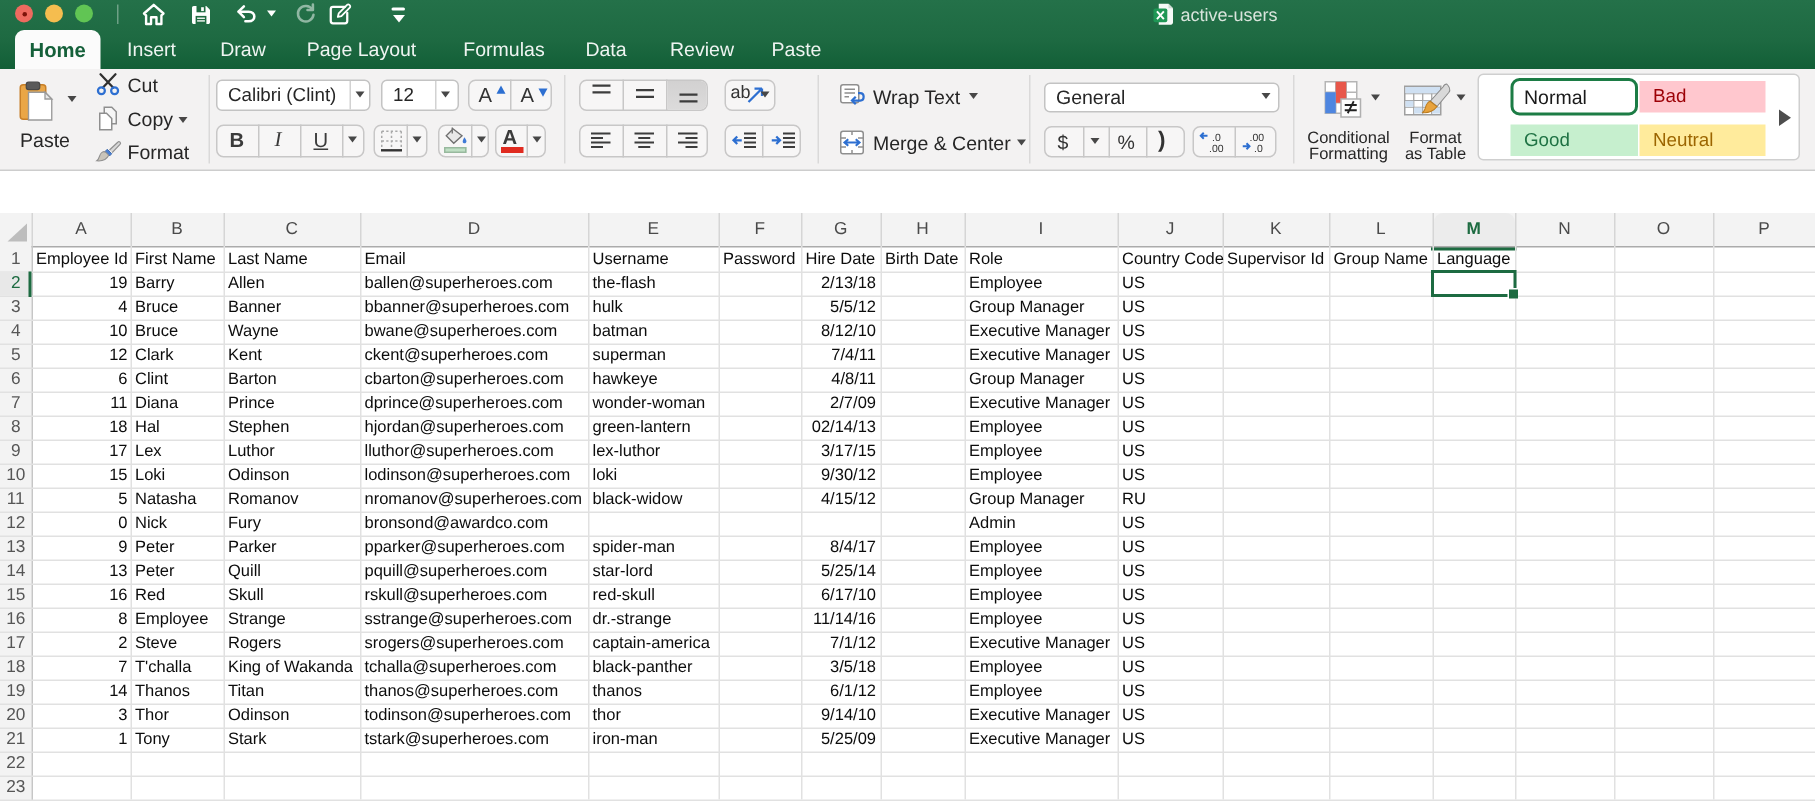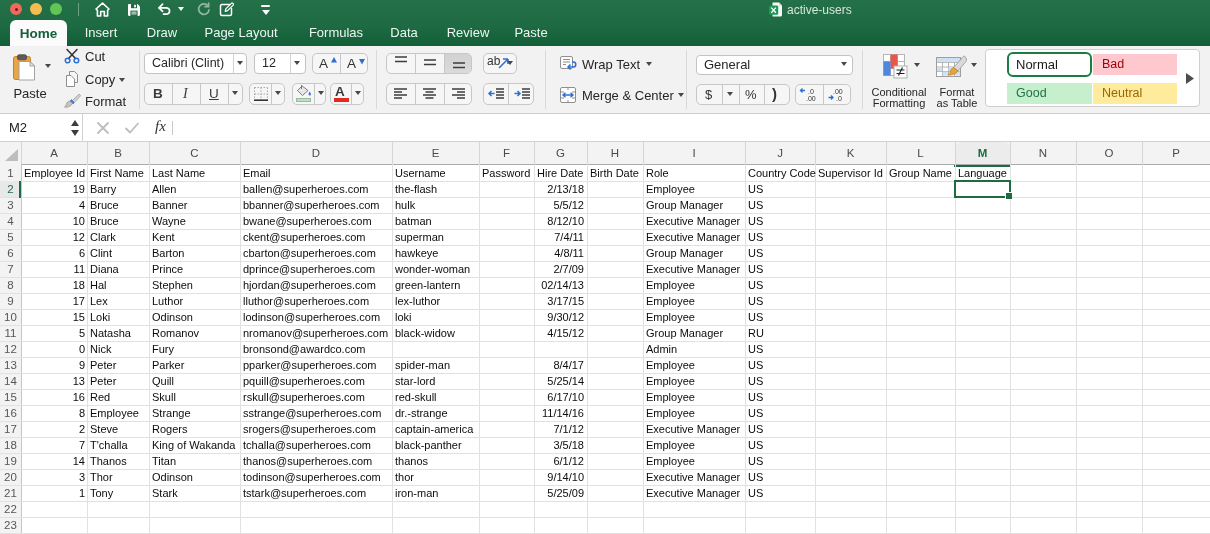--- a/index.html
+++ b/index.html
@@ -262,36 +262,20 @@
       <div class="rlblc" style="left:957px;top:40px">Format</div>
       <div class="rlblc" style="left:957px;top:51px">as Table</div>
       <div style="position:absolute;left:985px;top:3px;width:215px;height:58px;background:#fff;border:1px solid #cfcfcf;border-radius:4px"></div>
       <div style="position:absolute;left:1007px;top:6px;width:85px;height:25px;background:#fff;border:2px solid #1c7c45;border-radius:6px;font-size:13px;color:#1a1a1a;line-height:22px;padding-left:7px">Normal</div>
       <div style="position:absolute;left:1093px;top:8px;width:84px;height:21px;background:#ffc7ce;font-size:12.5px;font-weight:400;color:#9c0006;line-height:21px;padding-left:9px">Bad</div>
       <div style="position:absolute;left:1007px;top:37px;width:85px;height:21px;background:#c6efce;font-size:12.5px;font-weight:400;color:#1f7244;line-height:21px;padding-left:9px">Good</div>
       <div style="position:absolute;left:1093px;top:37px;width:84px;height:21px;background:#ffeb9c;font-size:12.5px;font-weight:400;color:#9c6500;line-height:21px;padding-left:9px">Neutral</div>
       <svg style="left:1186px;top:27px" width="8" height="11">
         <path d="M0 0 L8 5.5 L0 11 Z" fill="#4d4d4d"></path>
       </svg>
-    </div>
-    <div id="fbar">
-      <div class="rlbl" style="left:9px;top:6px;font-size:13px;color:#1a1a1a">M2</div>
-      <div style="position:absolute;left:82px;top:0px;width:1px;height:27px;background:#d2d2d2"></div>
-      <svg style="left:71px;top:6px" width="8" height="16">
-        <path d="M4 0 L8 6 L0 6 Z" fill="#3c3c3c"></path>
-        <path d="M0 10 L8 10 L4 16 Z" fill="#3c3c3c"></path>
-      </svg>
-      <svg style="left:97px;top:8px" width="12" height="12">
-        <path d="M1 1 L11 11 M11 1 L1 11" stroke="#bdbdbd" stroke-width="1.8" stroke-linecap="round"></path>
-      </svg>
-      <svg style="left:125px;top:8px" width="14" height="12">
-        <path d="M1 6.5 L5 10.5 L13 1.5" stroke="#bdbdbd" stroke-width="1.8" fill="none" stroke-linecap="round" stroke-linejoin="round"></path>
-      </svg>
-      <div class="rlbl" style="left:155px;top:4px;font-size:15px;font-style:italic;font-family:'Liberation Serif',serif;color:#2f2f2f">fx</div>
-      <div style="position:absolute;left:172px;top:7px;width:1px;height:14px;background:#c9c9c9"></div>
     </div>
     <div id="sheet">
       <div style="position:absolute;left:0;top:0;width:1210px;height:22px;background:#f3f3f3"></div>
       <svg style="left:5px;top:7px" width="13" height="12">
         <path d="M13 0 L13 12 L0 12 Z" fill="#bdbdbd"></path>
       </svg>
       <div class="chdr" style="left:21px;width:66px;background:none">A</div>
       <div class="chdr" style="left:87px;width:62px;background:none">B</div>
       <div class="chdr" style="left:149px;width:91px;background:none">C</div>
       <div class="chdr" style="left:240px;width:152px;background:none">D</div>

